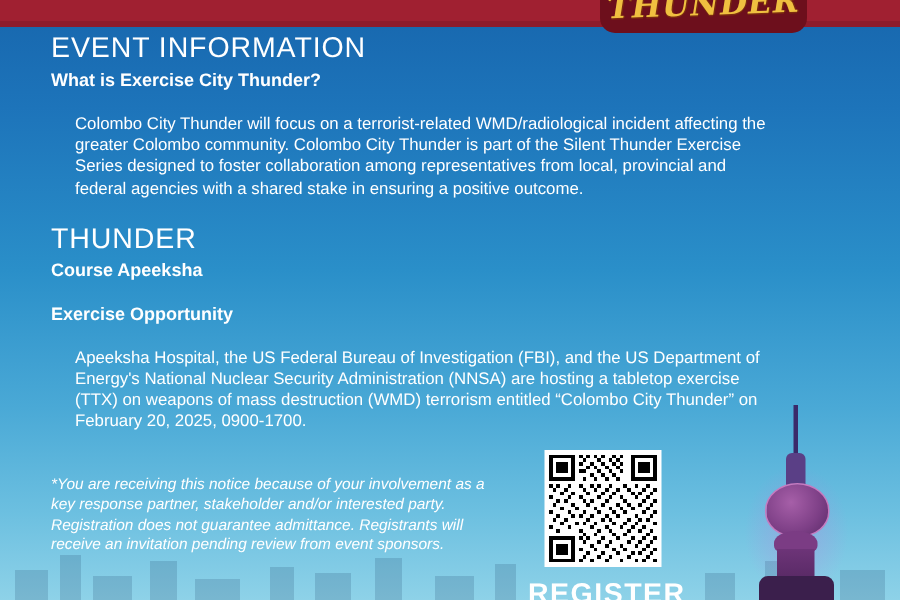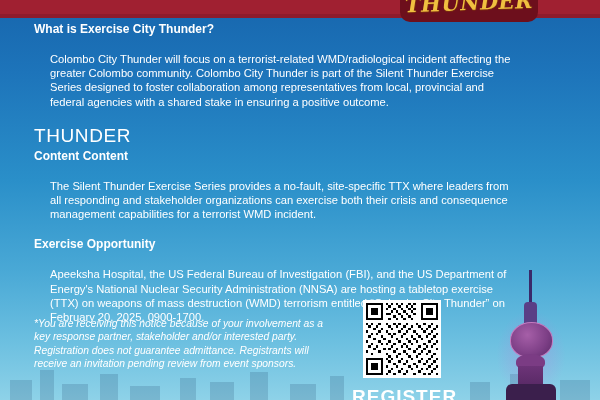--- a/index.html
+++ b/index.html
@@ -218,28 +218,28 @@
   <div class="top-bar">
     <div class="top-bar-inner"></div>
   </div>
 
   <div class="logo-badge"></div>
   <div class="logo-text">THUNDER</div>
 
   <div class="content">
 
     <div class="section">
+      <div class="section-title">EVENT INFORMATION</div>
       <div class="section-sub">What is Exercise City Thunder?</div>
       <div class="section-body">Colombo City Thunder will focus on a terrorist-related WMD/radiological incident affecting the greater Colombo community. Colombo City Thunder is part of the Silent Thunder Exercise Series designed to foster collaboration among representatives from local, provincial and federal agencies with a shared stake in ensuring a positive outcome.</div>
     </div>
 
     <div class="section">
       <div class="section-title">THUNDER</div>
-      <div class="section-sub">Content Content</div>
-      <div class="section-body">The Silent Thunder Exercise Series provides a no-fault, site-specific TTX where leaders from all responding and stakeholder organizations can exercise both their crisis and consequence management capabilities for a terrorist WMD incident.</div>
+      <div class="section-sub">Course Apeeksha</div>
     </div>
 
     <div class="section">
       <div class="section-sub">Exercise Opportunity</div>
       <div class="section-body">Apeeksha Hospital, the US Federal Bureau of Investigation (FBI), and the US Department of Energy's National Nuclear Security Administration (NNSA) are hosting a tabletop exercise (TTX) on weapons of mass destruction (WMD) terrorism entitled “Colombo City Thunder” on February 20, 2025, 0900-1700.</div>
     </div>
 
   </div>
 
   <div class="disclaimer">*You are receiving this notice because of your involvement as a key response partner, stakeholder and/or interested party. Registration does not guarantee admittance. Registrants will receive an invitation pending review from event sponsors.</div>

